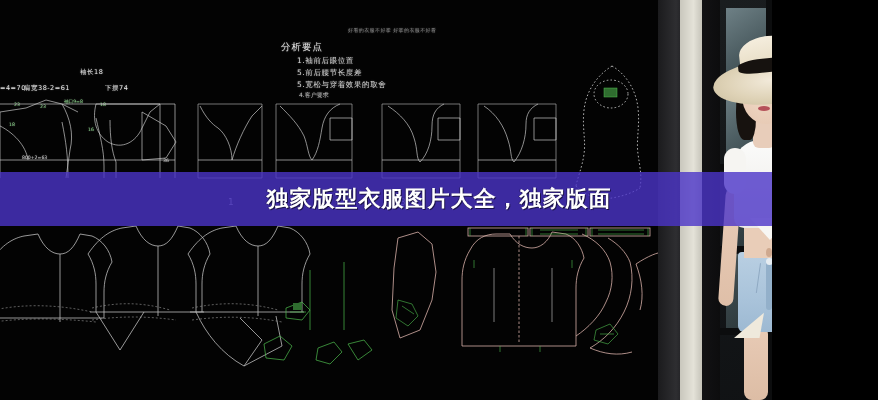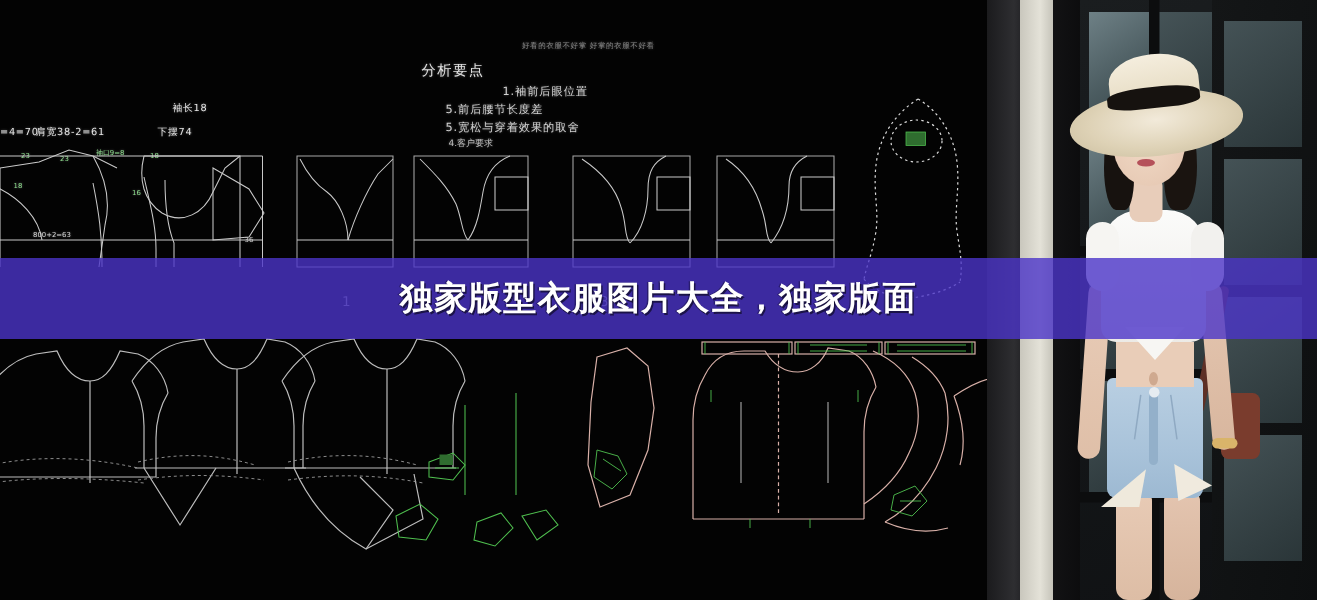--- a/index.html
+++ b/index.html
@@ -1,17 +1,17 @@
 <!DOCTYPE html>
 <html><head>
 <meta charset="utf-8">
 <style>
   html,body{margin:0;padding:0;background:#000;}
   body{width:878px;height:400px;overflow:hidden;font-family:"Liberation Sans",sans-serif;}
-  #stage{position:relative;width:878px;height:400px;background:#000;overflow:hidden;}
+  #stage{position:relative;width:772px;height:400px;background:#000;overflow:hidden;}
 
   
   #cad{position:absolute;left:0;top:0;width:658px;height:400px;background:#030303;overflow:hidden;}
 
   .cadtext{position:absolute;color:#cfcfcf;font-family:"DejaVu Sans",sans-serif;white-space:nowrap;text-shadow:0 0 2px rgba(200,200,200,.45);}
   .wm{font-size:5px;color:#9a9a9a;letter-spacing:.4px;opacity:.85;}
   .hdr{font-size:9.5px;color:#e2e2e2;letter-spacing:1px;}
   .li{font-size:7.5px;color:#d2d2d2;letter-spacing:.6px;}
   .li4{font-size:6px;color:#bdbdbd;}
   .meas{font-size:6.5px;color:#e8e8e8;letter-spacing:.5px;}
@@ -73,28 +73,28 @@
 </head>
 <body>
 
 <div id="stage">
 
   <div id="cad">
 
     <div class="cadtext wm" style="left:348px;top:27px;">好看的衣服不好掌   好掌的衣服不好看</div>
 
     <div class="cadtext hdr" style="left:281px;top:41px;">分析要点</div>
-    <div class="cadtext li" style="left:297px;top:56px;margin-left:38px;">1.袖前后眼位置</div>
+    <div class="cadtext li" style="left:297px;top:56px;">1.袖前后眼位置</div>
     <div class="cadtext li" style="left:297px;top:68px;">5.前后腰节长度差</div>
     <div class="cadtext li" style="left:297px;top:80px;">5.宽松与穿着效果的取舍</div>
     <div class="cadtext li4" style="left:299px;top:91px;">4.客户要求</div>
 
     <div class="cadtext meas" style="left:0px;top:84px;">=4=70</div>
     <div class="cadtext meas" style="left:24px;top:84px;">肩宽38-2=61</div>
-    <div class="cadtext meas" style="left:80px;top:68px;margin-left:35px;">袖长18</div>
+    <div class="cadtext meas" style="left:80px;top:68px;">袖长18</div>
     <div class="cadtext meas" style="left:105px;top:84px;">下摆74</div>
     <div class="cadtext meas-s" style="left:64px;top:99px;">袖口9=8</div>
     <div class="cadtext meas-s" style="left:14px;top:102px;">23</div>
     <div class="cadtext meas-s" style="left:40px;top:104px;">23</div>
     <div class="cadtext meas-s" style="left:100px;top:102px;">18</div>
     <div class="cadtext meas-s" style="left:88px;top:127px;">16</div>
     <div class="cadtext meas-s" style="left:9px;top:122px;">18</div>
     <div class="cadtext meas-s" style="left:22px;top:155px;color:#d6d6d6;">800+2=63</div>
     <div class="cadtext meas-s" style="left:163px;top:158px;color:#cccccc;">36</div>
 

